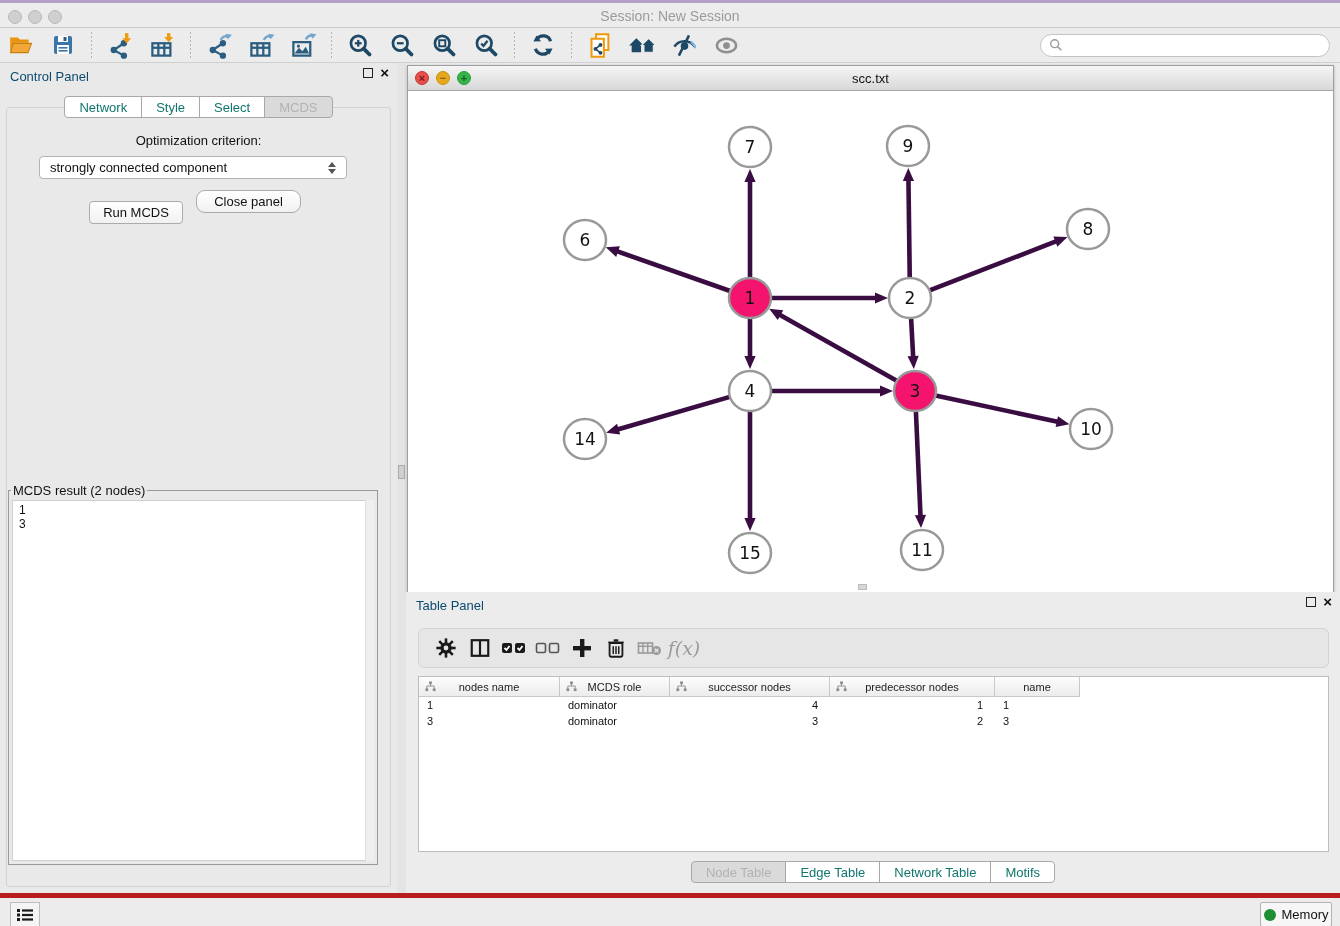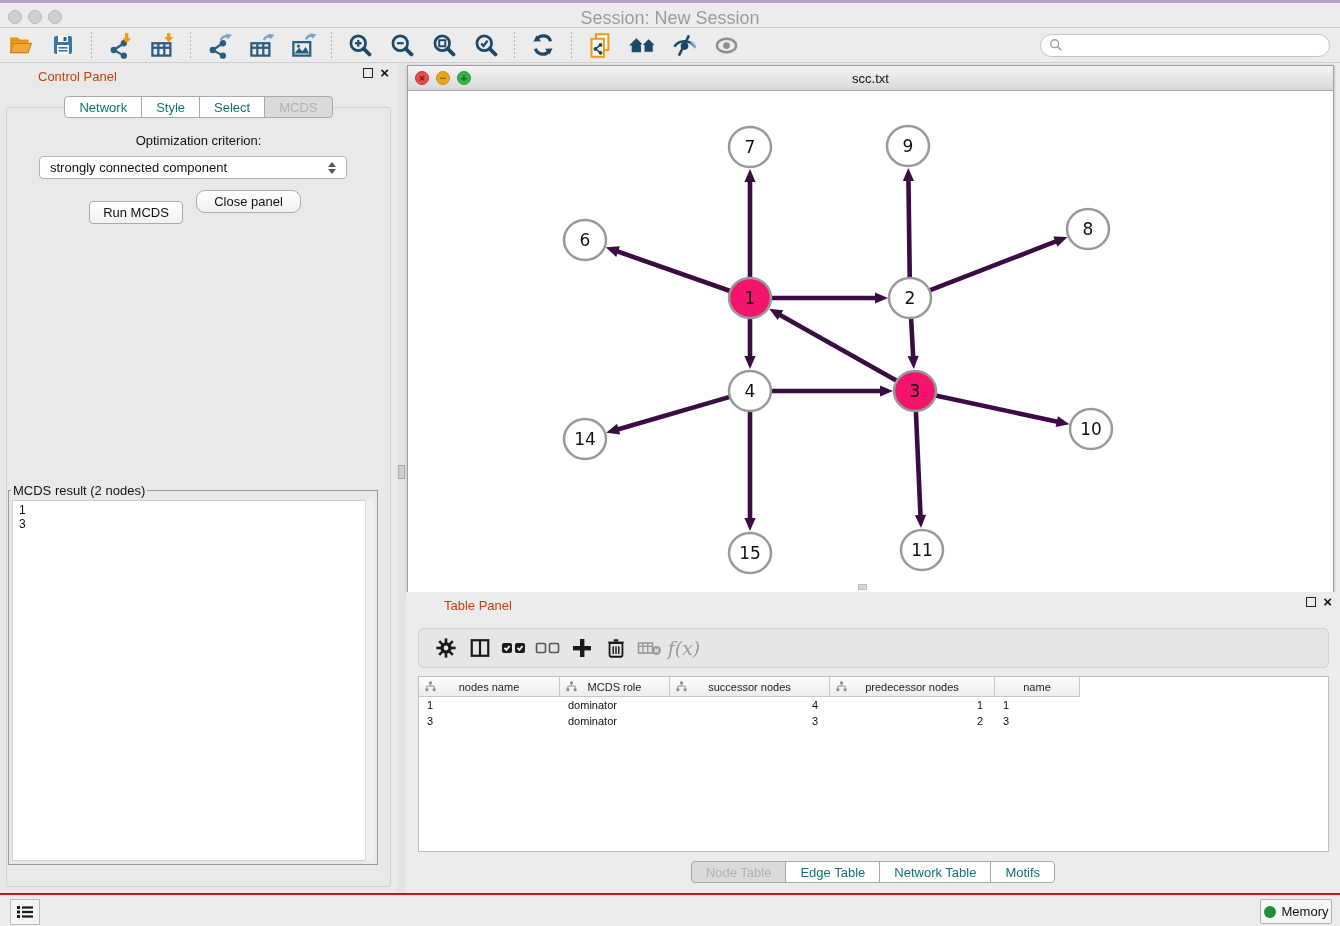--- a/index.html
+++ b/index.html
@@ -7,40 +7,40 @@
     font-family:"Liberation Sans","DejaVu Sans",sans-serif; background:#ececec; }
   .app { position:relative; width:1340px; height:926px; background:#ececec; }
 
   
   .titlebar { position:absolute; left:0; top:0; width:1340px; height:28px;
     background:#ececec; border-top:3px solid #b49fc8; border-bottom:1px solid #c9c9c9; }
   .traffic { position:absolute; top:7px; width:14px; height:14px; border-radius:50%;
     background:#cfcfcf; border:1px solid #b9b9b9; }
   .t1{left:8px}.t2{left:28px}.t3{left:48px}
   .titlebar .title { position:absolute; left:0; right:0; top:5px; text-align:center;
-    font-size:18px; color:#9b9b9b; }
+    font-size:14px; color:#9b9b9b; }
 
   
   .toolbar { position:absolute; left:0; top:28px; width:1340px; height:35px;
     background:#ececec; border-bottom:1px solid #cfcfcf; display:flex; align-items:center; }
   .tbi { width:30px; height:28px; margin:0 6px; display:flex; align-items:center;
     justify-content:center; cursor:default; }
   .tbi svg { display:block; }
   .tbsep { width:1px; height:26px; margin:0 7px;
     background-image:linear-gradient(#b5b5b5 40%, transparent 40%);
     background-size:1px 4px; }
   .searchbox { margin-left:auto; margin-right:10px; width:290px; height:23px;
     background:#fff; border:1px solid #c3c3c3; border-radius:12px;
     display:flex; align-items:center; padding:0 8px; }
   .searchbox input { border:none; outline:none; flex:1; font-size:12px; background:transparent; }
 
   
   .control-panel { position:absolute; left:0; top:63px; width:397px; height:830px; background:#e9e9e9; }
   .panel-head { position:absolute; left:0; top:0; width:100%; height:26px; }
-  .panel-title { position:absolute; left:10px; top:6px; font-size:13px; color:#c2410c;margin-left:28px; }
+  .panel-title { position:absolute; left:10px; top:6px; font-size:13px; color:#0c4a6e; }
   .panel-btns { position:absolute; right:8px; top:5px; display:flex; gap:7px; align-items:center; }
   .float-btn { width:10px; height:10px; border:1.5px solid #222; background:transparent; }
   .close-btn { font-size:15px; font-weight:bold; color:#111; line-height:10px; }
   .cp-tabs { position:absolute; left:0; top:33px; width:100%; display:flex; justify-content:center; }
   .tabbtn { height:22px; padding:0 14px; background:#fff; border:1px solid #a8a8a8;
     margin-left:-1px; font-size:13px; color:#0f766e; display:flex; align-items:center; }
   .tabbtn:first-child { border-radius:4px 0 0 4px; margin-left:0; }
   .tabbtn:last-child { border-radius:0 4px 4px 0; }
   .tabbtn.disabled-active { background:#dadada; color:#b2b2b2; }
   .cp-inner { position:absolute; left:6px; top:44px; width:385px; height:780px;
@@ -101,21 +101,21 @@
     border-right:1px solid #c8c8c8; border-bottom:1px solid #c8c8c8;
     display:flex; align-items:center; justify-content:center; font-size:11px; color:#222; }
   .th .tree-ic { position:absolute; left:6px; top:4px; }
   .trow { display:flex; height:16px; align-items:center; }
   .td { font-size:11px; color:#111; height:16px; line-height:16px; }
   .tp-tabs { position:absolute; left:0; right:0; top:269px; display:flex; justify-content:center;align-items:center; }
   .tp-tabs .tabbtn { font-size:13px; }
 
   
   .statusbar { position:absolute; left:0; top:893px; width:1340px; height:33px;
-    background:#ececec; border-top:2px solid #b91c1c; }
+    background:#ececec; border-top:5px solid #b91c1c; }
   .list-btn { position:absolute; left:10px; top:4px; width:30px; height:26px;
     background:#f4f4f4; border:1px solid #bdbdbd; display:flex; align-items:center; justify-content:center; }
   .memory-btn { position:absolute; right:8px; top:4px; width:72px; height:25px;
     background:#f6f6f6; border:1px solid #b3b3b3; border-radius:2px;
     display:flex; align-items:center; justify-content:center; gap:6px; font-size:13px; color:#111; }
   .mem-dot { width:12px; height:12px; border-radius:50%; background:#1f8f35; }
 </style>
 </head>
 <body>
 

